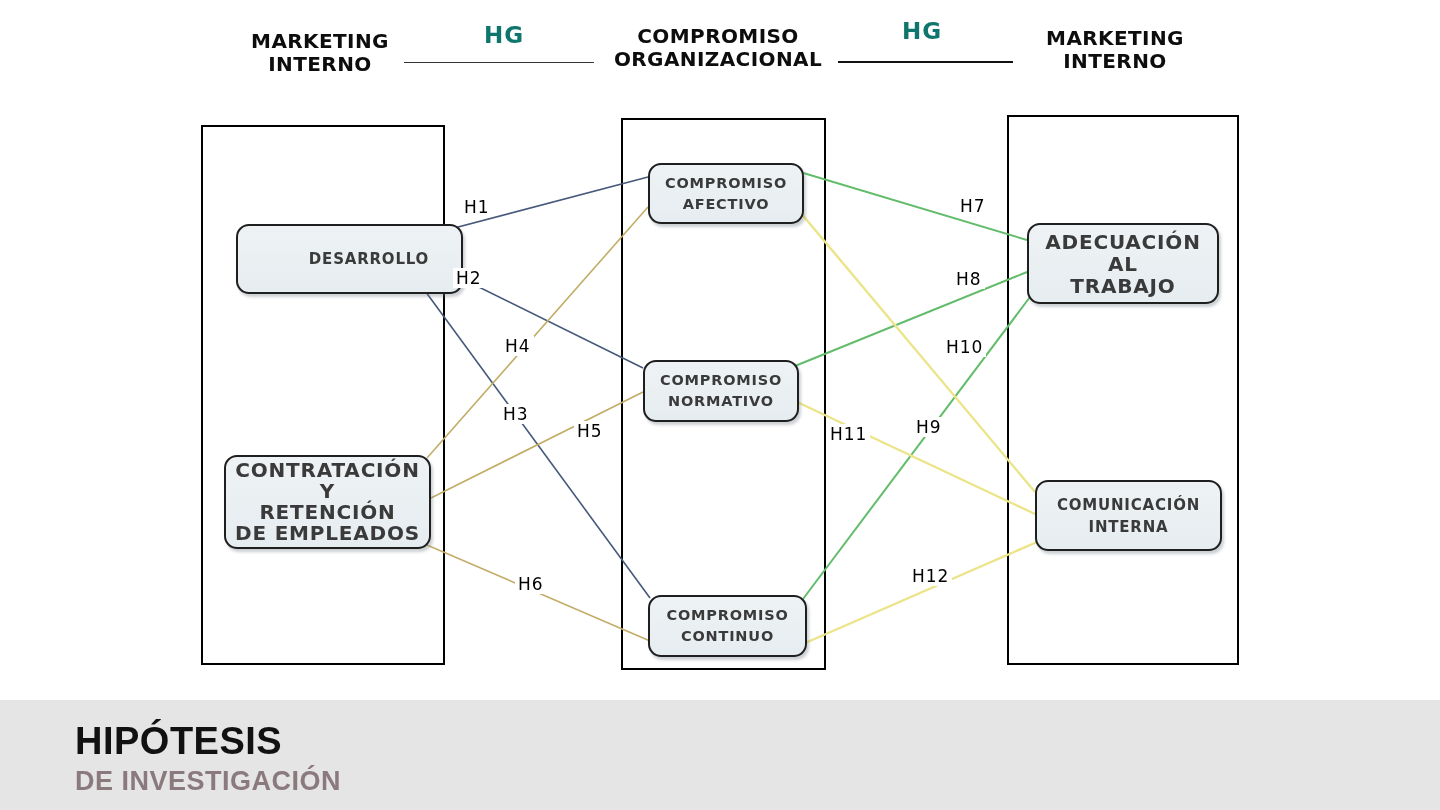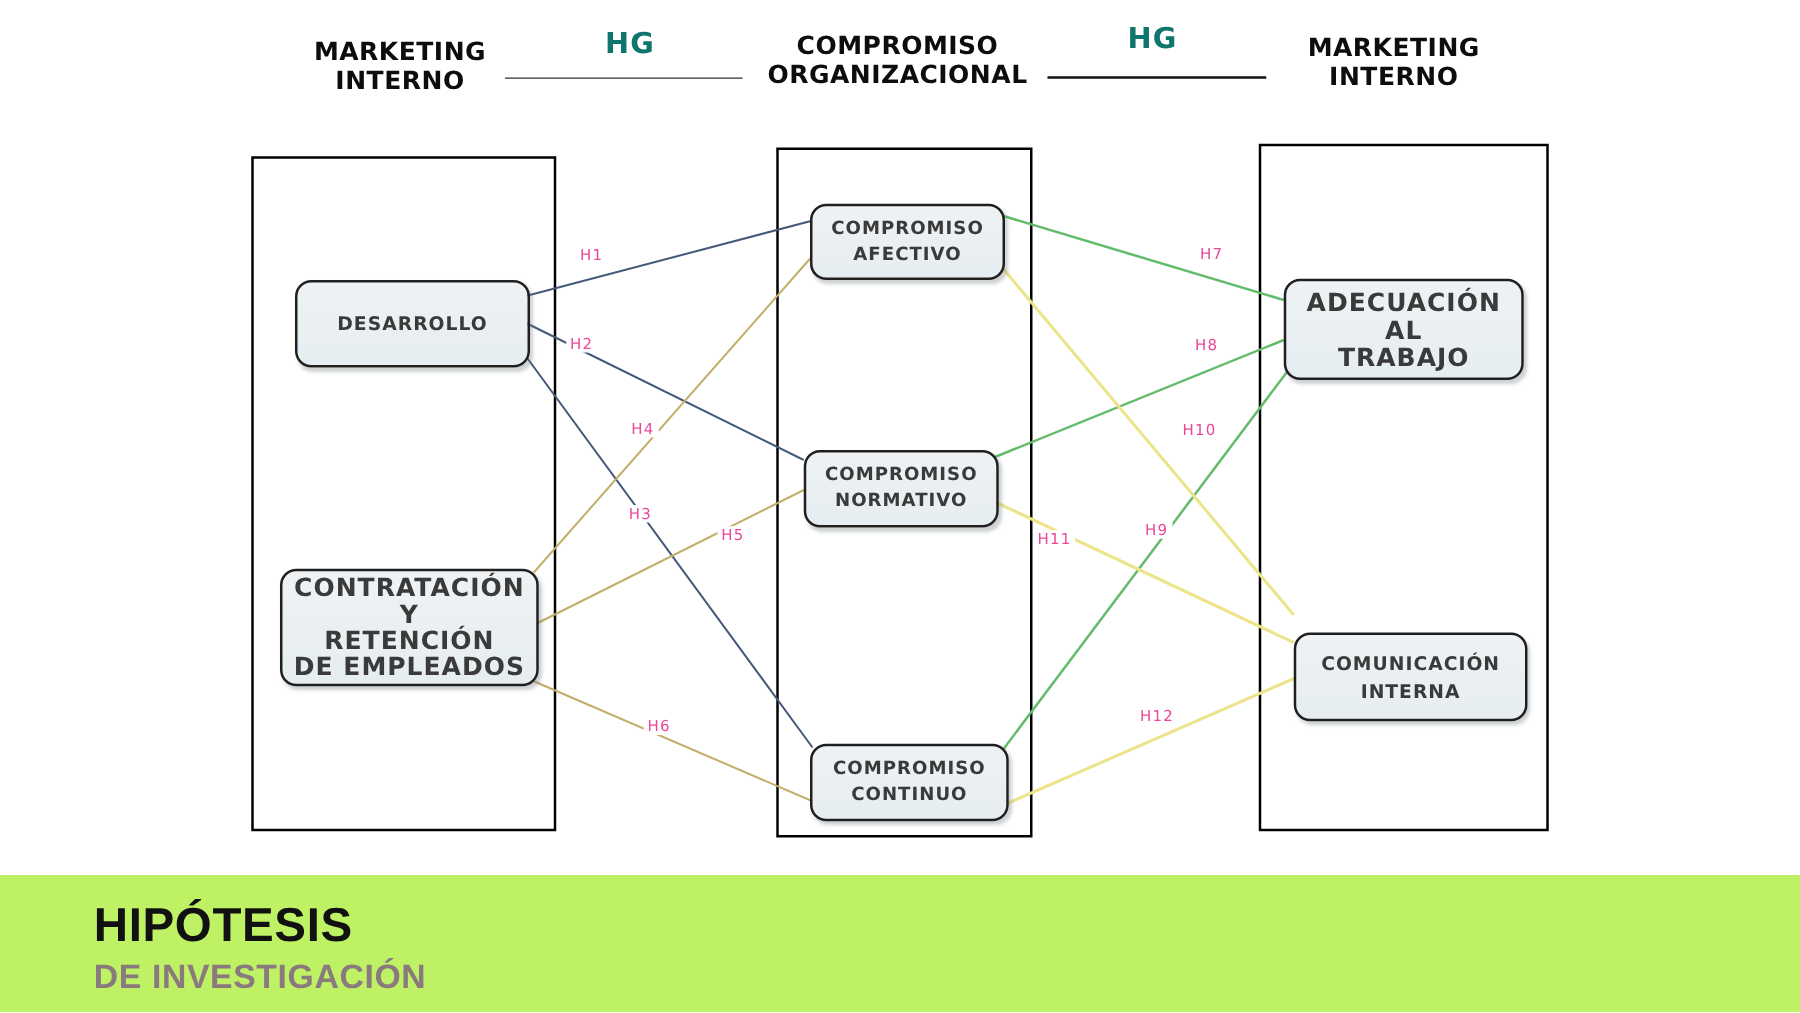--- a/index.html
+++ b/index.html
@@ -25,27 +25,27 @@
     background:linear-gradient(180deg,#eef2f4 0%,#e6edf0 100%);
     box-shadow:2px 3px 3px rgba(110,120,130,.35);
     display:flex;flex-direction:column;align-items:center;justify-content:center;
     font-weight:bold;color:#3a3a3a;letter-spacing:.8px;text-align:center;
   }
   .node span{display:block;}
   
   svg.edges{position:absolute;left:0;top:0;}
   
   .edge-label{
-    position:absolute;font-size:12px;color:#ec4899;background:#ffffff;
+    position:absolute;font-size:17px;color:#000000;background:#ffffff;
     padding:0 3px;letter-spacing:1px;font-family:"DejaVu Sans",sans-serif;text-align:right;
   }
   
   .footer{
     position:absolute;left:0;bottom:0;width:1440px;height:110px;
-    background:#bef264;font-family:"Liberation Sans",sans-serif;
+    background:#e5e5e5;font-family:"Liberation Sans",sans-serif;
   }
   .footer .title{
     position:absolute;left:75px;top:20px;font-size:38px;font-weight:bold;
     color:#111111;letter-spacing:.5px;
   }
   .footer .subtitle{
     position:absolute;left:75px;top:66px;font-size:27px;font-weight:bold;
     color:#8a7a7e;letter-spacing:.5px;
   }
 </style>
@@ -88,21 +88,21 @@
       <line x1="427" y1="500" x2="643" y2="392" stroke="#c2ad68" stroke-width="1.6"></line>
       <line x1="427" y1="545" x2="650" y2="641" stroke="#c2ad68" stroke-width="1.6"></line>
       <line x1="800" y1="172" x2="1027" y2="240" stroke="#63bc6b" stroke-width="2"></line>
       <line x1="795" y1="366" x2="1027" y2="272" stroke="#63bc6b" stroke-width="2"></line>
       <line x1="803" y1="599" x2="1030" y2="297" stroke="#63bc6b" stroke-width="2"></line>
       <line x1="800" y1="212" x2="1035" y2="492" stroke="#ece489" stroke-width="2.4"></line>
       <line x1="795" y1="401" x2="1035" y2="514" stroke="#ece489" stroke-width="2.4"></line>
       <line x1="803" y1="644" x2="1037" y2="542" stroke="#ece489" stroke-width="2.4"></line>
     </svg>
 
-  <div class="node" style="left:236px;top:224px;width:184px;height:66px;font-size:15px;">
+  <div class="node" style="left:236px;top:224px;width:184px;height:66px;font-size:15px;padding-left:39px;">
     <span>DESARROLLO</span>
   </div>
 
   <div class="node" style="left:224px;top:455px;width:203px;height:90px;font-size:20px;line-height:21px;">
     <span>CONTRATACIÓN Y</span>
     <span>RETENCIÓN</span>
     <span>DE EMPLEADOS</span>
   </div>
 
   <div class="node" style="left:648px;top:163px;width:152px;height:57px;font-size:14.5px;line-height:21px;">
@@ -118,21 +118,21 @@
   <div class="node" style="left:648px;top:595px;width:155px;height:58px;font-size:14.5px;line-height:21px;">
     <span>COMPROMISO</span>
     <span>CONTINUO</span>
   </div>
 
   <div class="node" style="left:1027px;top:223px;width:188px;height:77px;font-size:20px;line-height:22px;">
     <span>ADECUACIÓN AL</span>
     <span>TRABAJO</span>
   </div>
 
-  <div class="node" style="left:1035px;top:480px;width:183px;height:67px;font-size:15px;line-height:22px;margin-top:26px;">
+  <div class="node" style="left:1035px;top:480px;width:183px;height:67px;font-size:15px;line-height:22px;">
     <span>COMUNICACIÓN</span>
     <span>INTERNA</span>
   </div>
 
   <div class="footer">
     <div class="title">HIPÓTESIS</div>
     <div class="subtitle">DE INVESTIGACIÓN</div>
   </div>
 
 <div class="edge-label" title="DESARROLLO → COMPROMISO AFECTIVO" style="left: 461px; top: 197px;">H1</div>

